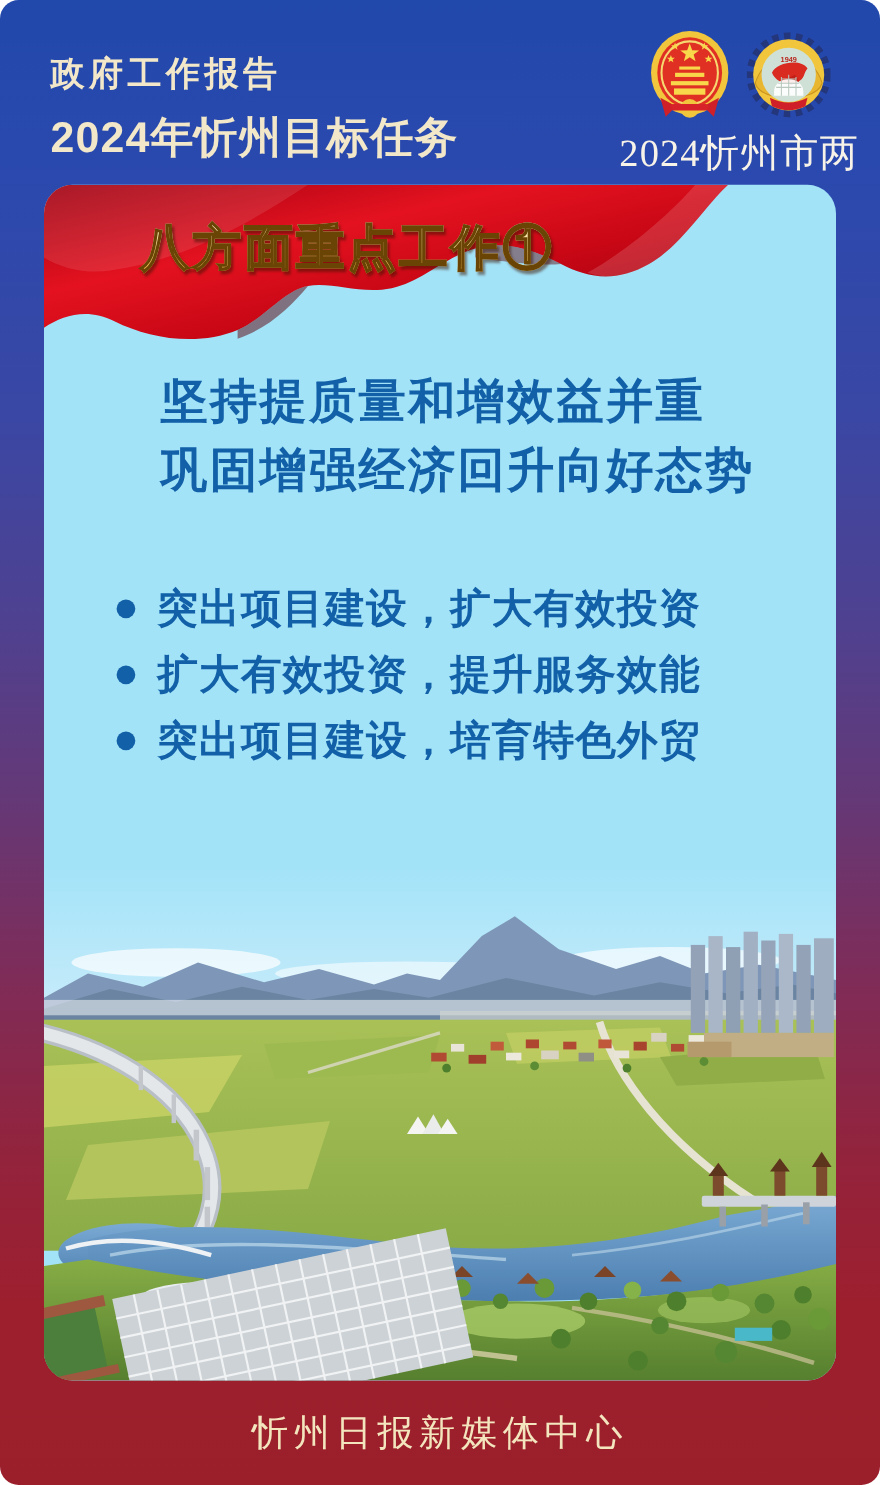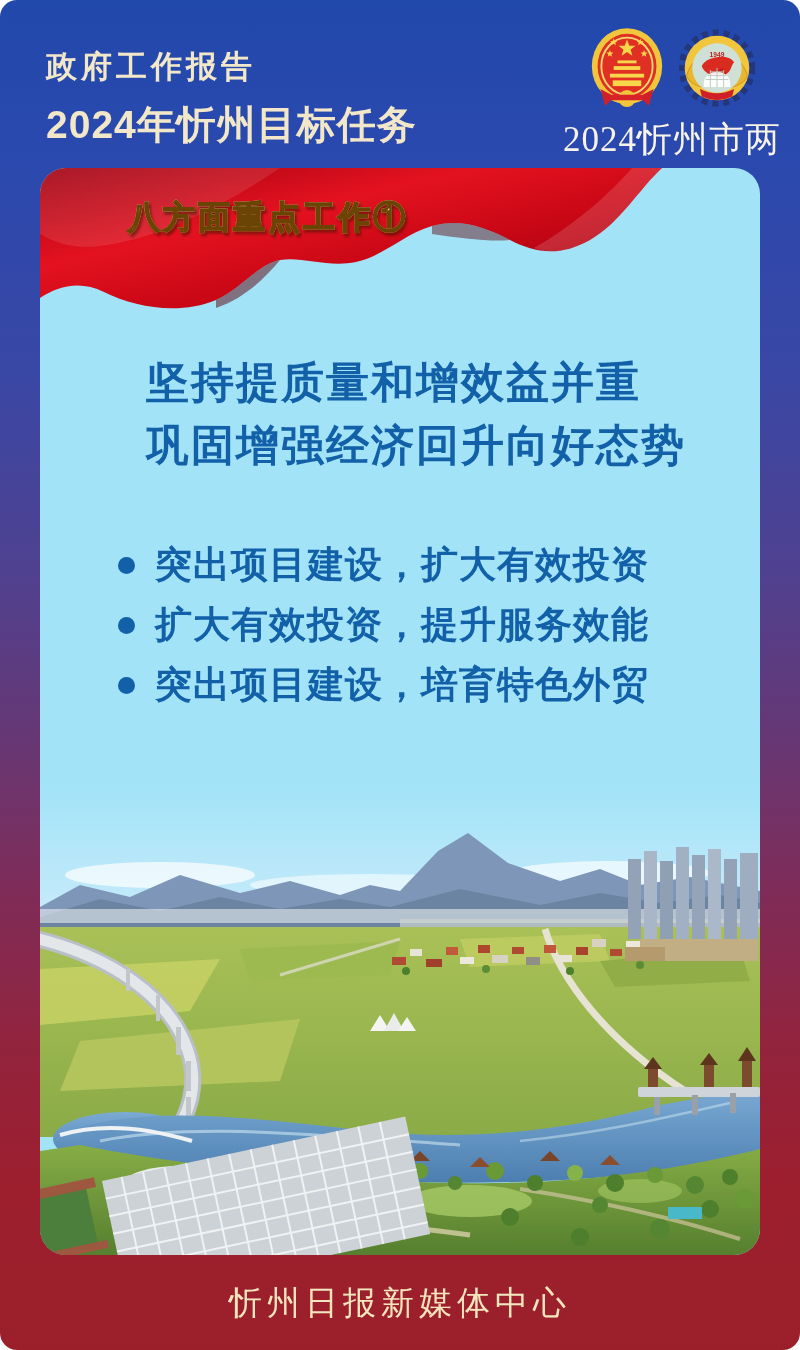--- a/index.html
+++ b/index.html
@@ -15,31 +15,31 @@
   .emblems{display:flex;justify-content:center;gap:14px;}
   .emblems svg{width:76px;height:86px;display:block;}
   .badge{margin-top:4px;font-family:"Liberation Serif",serif;font-size:35px;letter-spacing:1px;color:#f7f3e8;}
 
   
   .card{position:absolute;left:40px;top:168px;width:720px;height:1087px;
     background:var(--card_blue,#a3e3f8);border-radius:26px;overflow:hidden;}
   .ribbon-wrap{position:absolute;left:0;top:0;width:720px;height:210px;}
   .ribbon-wrap svg{position:absolute;left:0;top:0;}
   .ribbon-title{position:absolute;left:88px;top:28px;
-    font-size:32px;font-weight:900;letter-spacing:3px;
+    font-size:44px;font-weight:900;letter-spacing:3px;
     background:linear-gradient(180deg,#fdf4cf 8%,#f6da8c 48%,#dfa93a 92%);
     -webkit-background-clip:text;background-clip:text;color:transparent;
     -webkit-text-stroke:1.5px #6a4405;
     filter:drop-shadow(2px 3px 1px rgba(60,20,0,.5));}
 
-  .heading{position:absolute;left:106px;top:183px;
+  .heading{position:absolute;left:106px;top:166px;
     font-size:43px;line-height:63px;font-weight:900;letter-spacing:2px;
     color:var(--heading_blue,#1160a8);font-family:Liberation Serif, serif;}
 
-  .bullets{position:absolute;left:66px;top:365px;margin:12px;padding:0;list-style:none;}
+  .bullets{position:absolute;left:66px;top:365px;margin:0;padding:0;list-style:none;}
   .bullet{display:flex;align-items:center;height:40px;margin-bottom:20px;}
   .dot{width:17px;height:17px;border-radius:50%;background:var(--heading_blue,#1160a8);margin-right:20px;flex:none;}
   .btext{font-size:37px;font-weight:900;letter-spacing:1px;color:var(--heading_blue,#1160a8);}
 
   .photo{position:absolute;left:0;bottom:0;width:720px;height:466px;}
   .photo svg{display:block;}
 
   
   .credit{position:absolute;left:0;right:0;top:1281px;text-align:center;
     font-family:"Liberation Serif",serif;font-weight:normal;font-size:33px;

